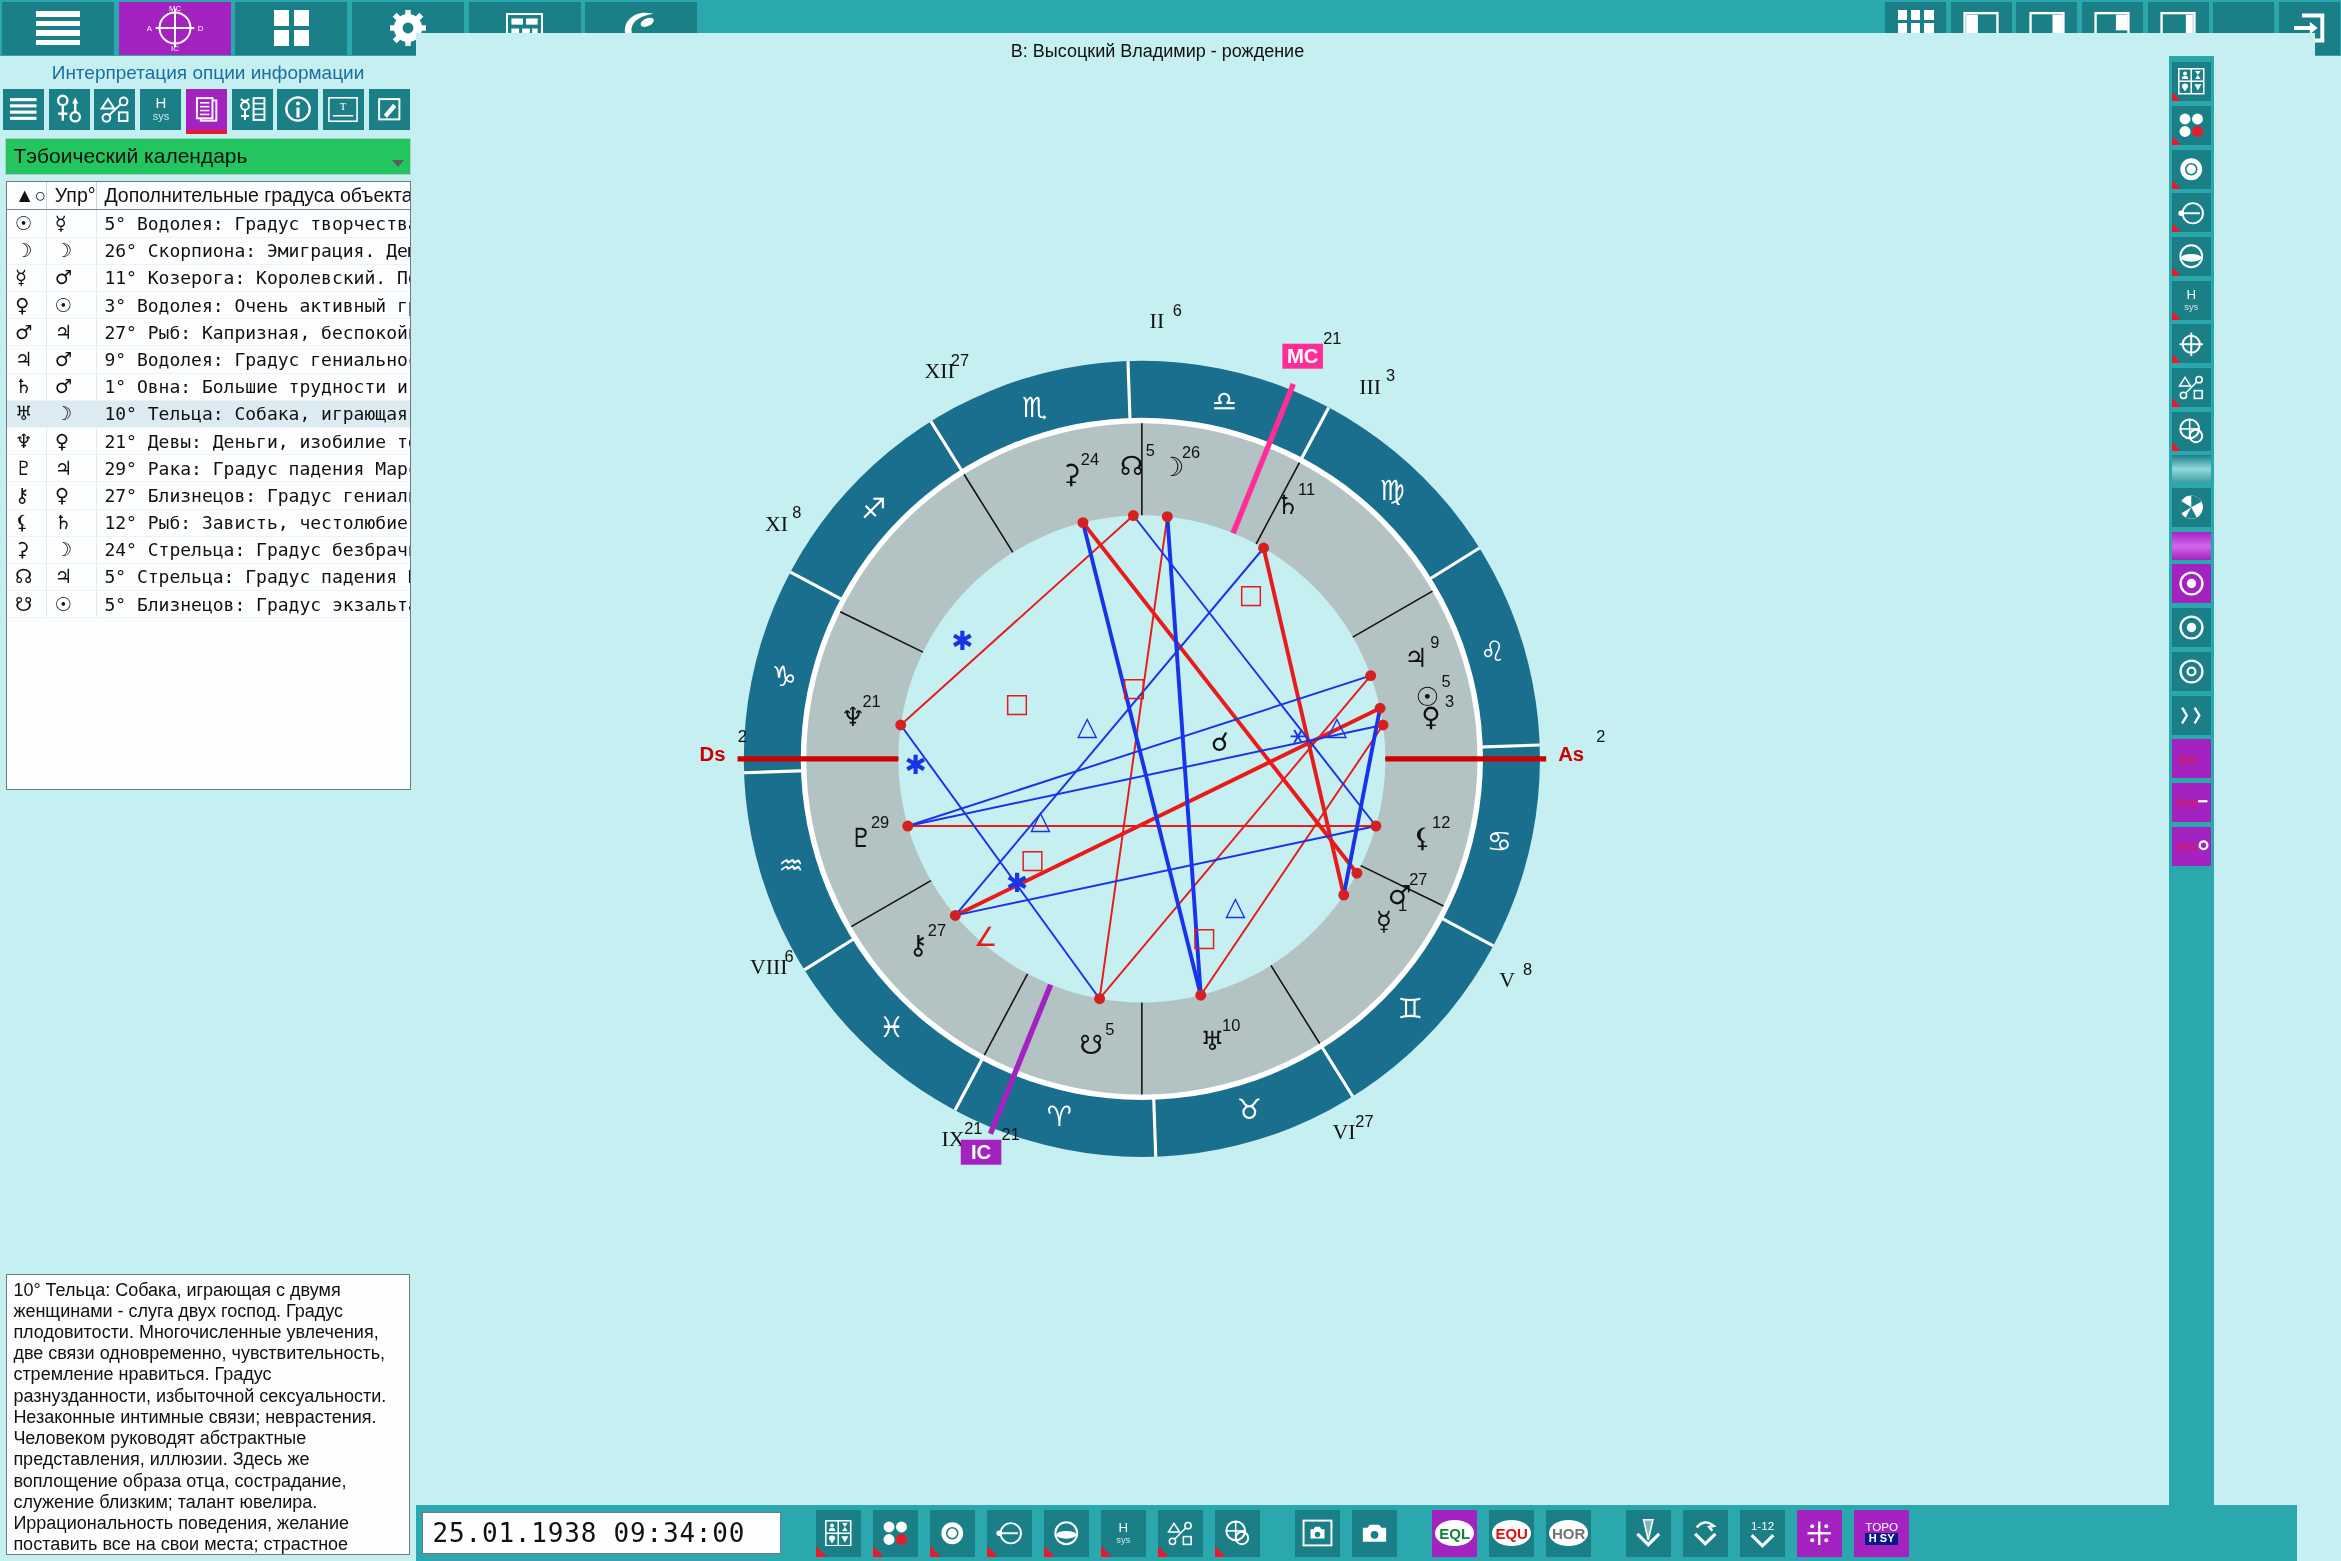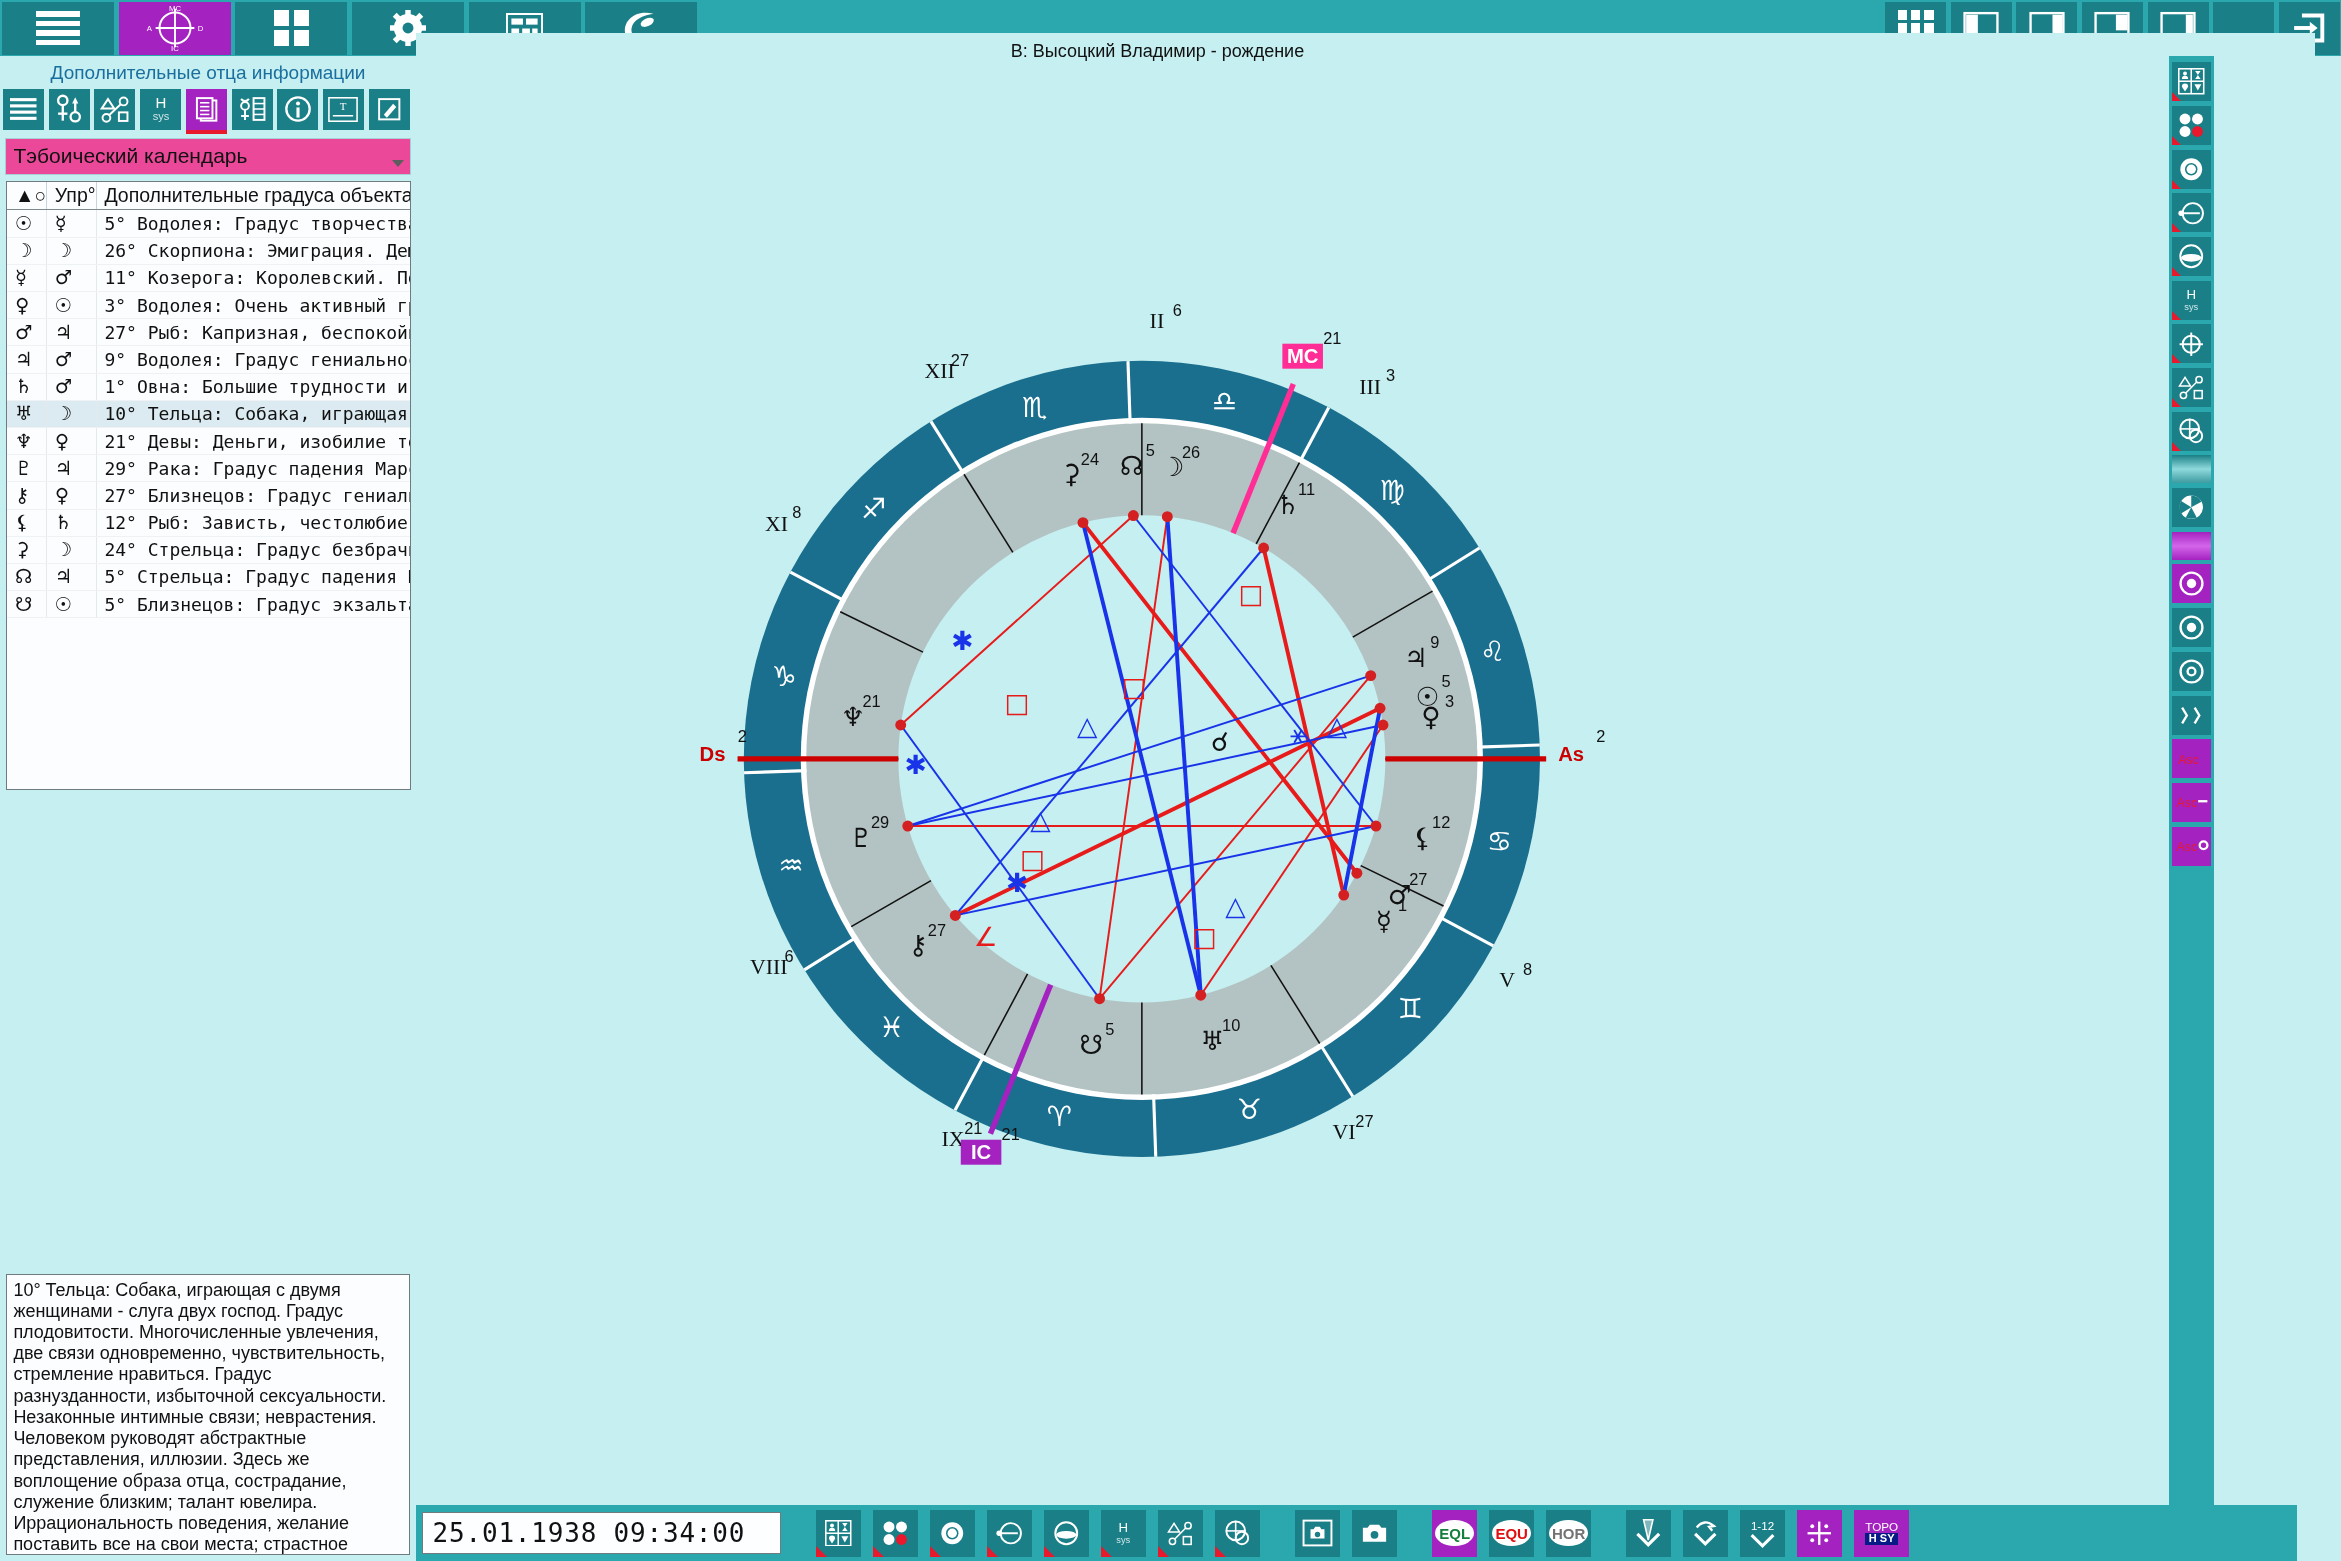--- a/index.html
+++ b/index.html
@@ -75,21 +75,21 @@
     position: relative; cursor: pointer;
   }
   .lp-tbtn.active { background: #a422c0; }
   .lp-tbtn.active::after {
     content: ""; position: absolute; bottom: -3.9px; left: 0;
     width: 100%; height: 3.9px; background: #e8192c;
   }
   .combo {
     margin: 4.7px 4.7px 0 4.7px;
     height: 37px;
-    background: #ec4899;
+    background: #22c55e;
     border: 0.8px solid #a7cfd4;
     display: flex; align-items: center;
     position: relative;
     cursor: pointer;
   }
   .combo span.ctext {
     font-size: 21px; color: #111; padding-left: 7.8px;
   }
   .combo .carrow {
     position: absolute; right: 6.2px; bottom: 6.2px;
@@ -351,21 +351,21 @@
         <svg width="36" height="36" viewBox="0 0 46 46">
           <path d="M14 7 h26 v32 h-26" fill="none" stroke="#fff" stroke-width="5"></path>
           <line x1="4" y1="23" x2="30" y2="23" stroke="#fff" stroke-width="5"></line>
           <path d="M24 15 L34 23 L24 31 Z" fill="#fff"></path>
         </svg>
       </div>
     </div>
   </div>
 
   <div class="leftpanel">
-    <div class="lp-title">Дополнительные отца информации</div>
+    <div class="lp-title">Интерпретация опции информации</div>
 
     <div class="lp-tools">
       <div class="lp-tbtn">
         <svg width="26.5" height="22" viewBox="0 0 34 28">
           <g fill="#fff">
               <rect y="0" width="34" height="4"></rect>
               <rect y="8" width="34" height="4"></rect>
               <rect y="16" width="34" height="4"></rect>
               <rect y="24" width="34" height="4"></rect>
             </g>

